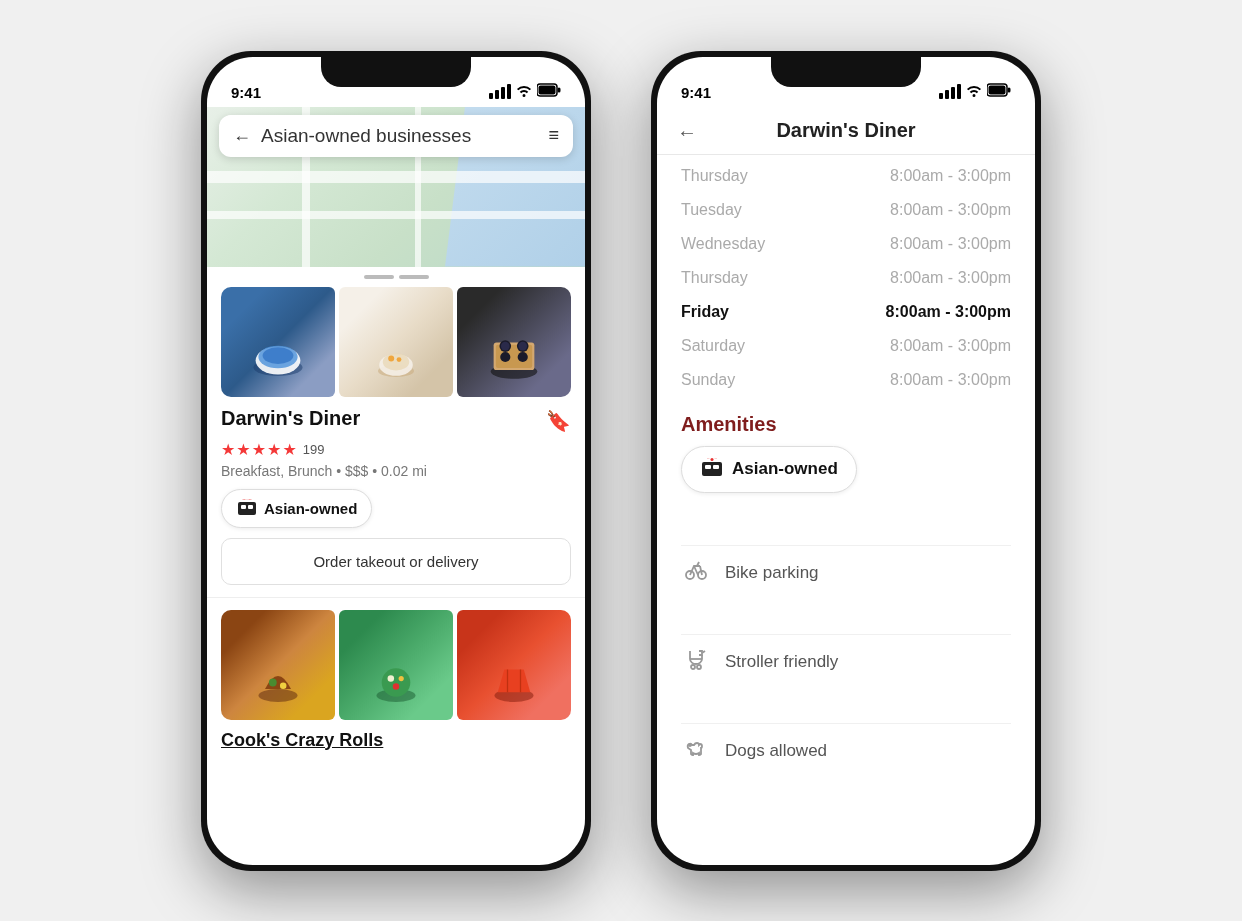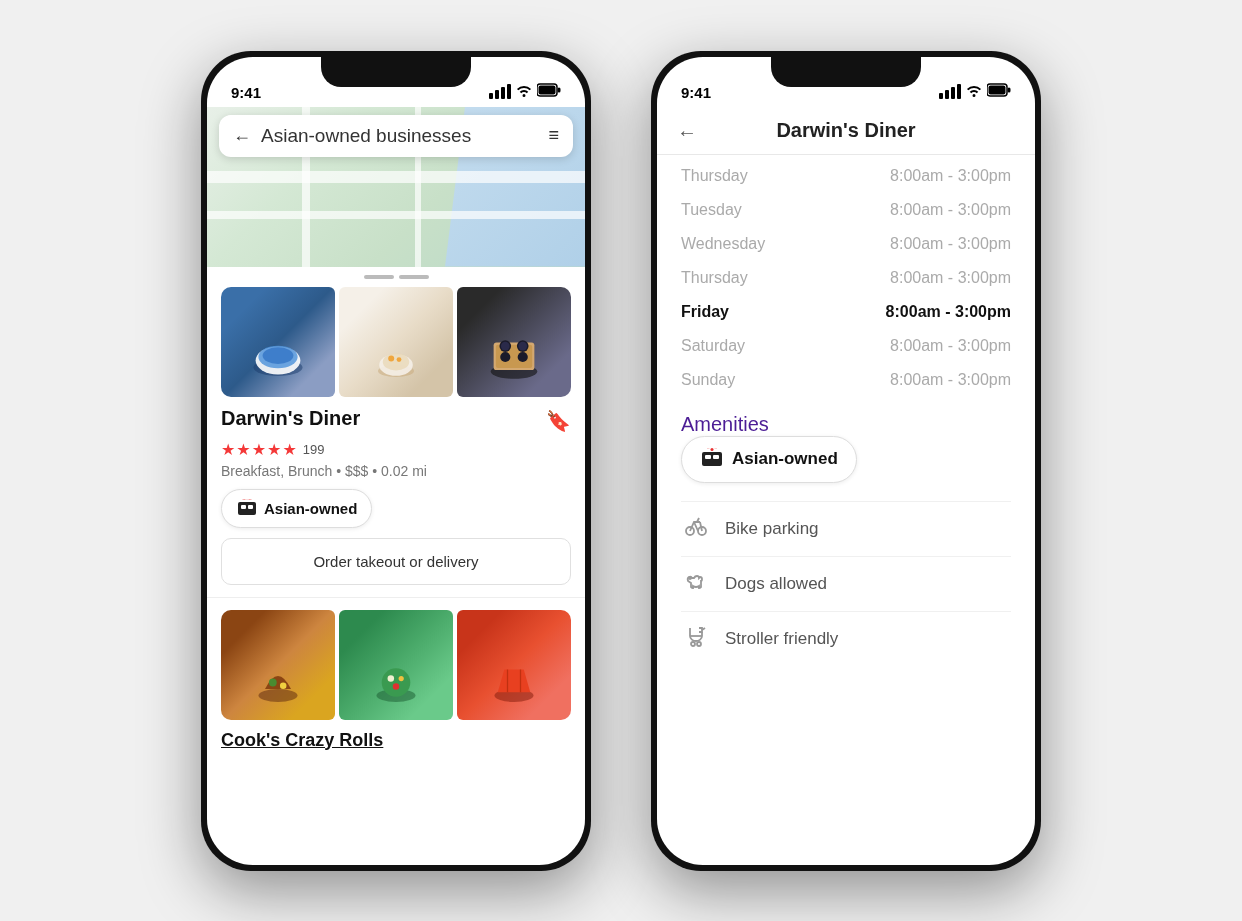--- a/index.html
+++ b/index.html
@@ -287,23 +287,23 @@
     .hours-row.active .hours-time {
       color: #111;
       font-weight: 700;
     }
 
     .amenities-section {
       padding: 16px 24px 0;
     }
     .amenities-title {
       font-size: 20px;
-      font-weight: 400;
-      color: #4c1d95;
-      margin-bottom: 0;
+      font-weight: 700;
+      color: #7f1d1d;
+      margin-bottom: 10px;
     }
 
     .asian-owned-badge {
       display: inline-flex;
       align-items: center;
       gap: 8px;
       background: #fff;
       border: 1.5px solid #ddd;
       border-radius: 30px;
       padding: 8px 18px;
@@ -313,20 +313,21 @@
       margin-bottom: 18px;
       box-shadow: 0 1px 4px rgba(0,0,0,0.08);
     }
 
     .amenity-item {
       display: flex;
       align-items: center;
       gap: 14px;
       padding: 12px 0;
       border-top: 1px solid #f0f0f0;
+      margin-top: 34px;
     }
     .amenity-icon {
       font-size: 22px;
       color: #999;
       width: 30px;
       text-align: center;
     }
     .amenity-text {
       font-size: 17px;
       color: #555;
@@ -608,36 +609,36 @@
             <path d="M6 17 L10 8 L16 8 M10 8 L14 17 M16 8 L18 17"></path>
             <path d="M13 8 L15 4"></path>
           </svg>
         </span>
         <span class="amenity-text">Bike parking</span>
       </div>
 
       <div class="amenity-item">
         <span class="amenity-icon">
           <svg width="24" height="24" viewBox="0 0 24 24" fill="none" stroke="#999" stroke-width="1.8">
-            <path d="M4 12 C4 12 3 9 5 8 C7 7 8 9 8 9 L10 9 C10 9 11 7 13 7 C15 7 15 9 15 9 L16 8 C16 8 18 8 18 10 C18 12 17 12 17 12 L17 18 C17 18 16 19 15 19 L15 17 C15 17 12 19 9 17 L9 19 C8 19 7 18 7 18 L7 14 Z"></path>
-            <circle cx="6" cy="9" r="1"></circle>
-          </svg>
-        </span>
-        <span class="amenity-text">Dogs allowed</span>
-      </div>
-
-      <div class="amenity-item">
-        <span class="amenity-icon">
-          <svg width="24" height="24" viewBox="0 0 24 24" fill="none" stroke="#999" stroke-width="1.8">
             <path d="M6 4 L6 12 C6 15 9 17 12 17 C15 17 18 15 18 12 L18 8"></path>
             <path d="M6 12 L18 12"></path>
             <circle cx="9" cy="20" r="2"></circle>
             <circle cx="15" cy="20" r="2"></circle>
             <path d="M15 4 L18 4 L18 8 L15 8"></path>
             <line x1="18" y1="6" x2="21" y2="4"></line>
           </svg>
         </span>
         <span class="amenity-text">Stroller friendly</span>
       </div>
+
+      <div class="amenity-item">
+        <span class="amenity-icon">
+          <svg width="24" height="24" viewBox="0 0 24 24" fill="none" stroke="#999" stroke-width="1.8">
+            <path d="M4 12 C4 12 3 9 5 8 C7 7 8 9 8 9 L10 9 C10 9 11 7 13 7 C15 7 15 9 15 9 L16 8 C16 8 18 8 18 10 C18 12 17 12 17 12 L17 18 C17 18 16 19 15 19 L15 17 C15 17 12 19 9 17 L9 19 C8 19 7 18 7 18 L7 14 Z"></path>
+            <circle cx="6" cy="9" r="1"></circle>
+          </svg>
+        </span>
+        <span class="amenity-text">Dogs allowed</span>
+      </div>
     </div>
 
   </div>
 </div>
 
 </body></html>

